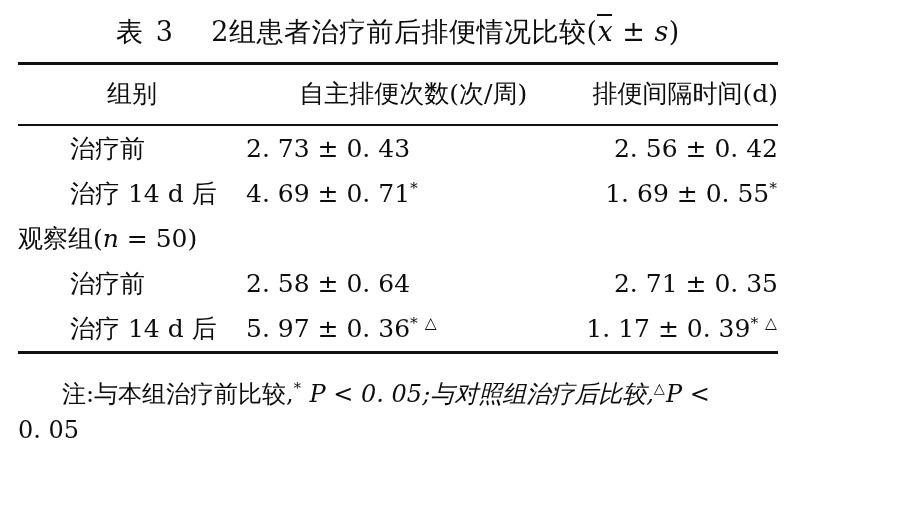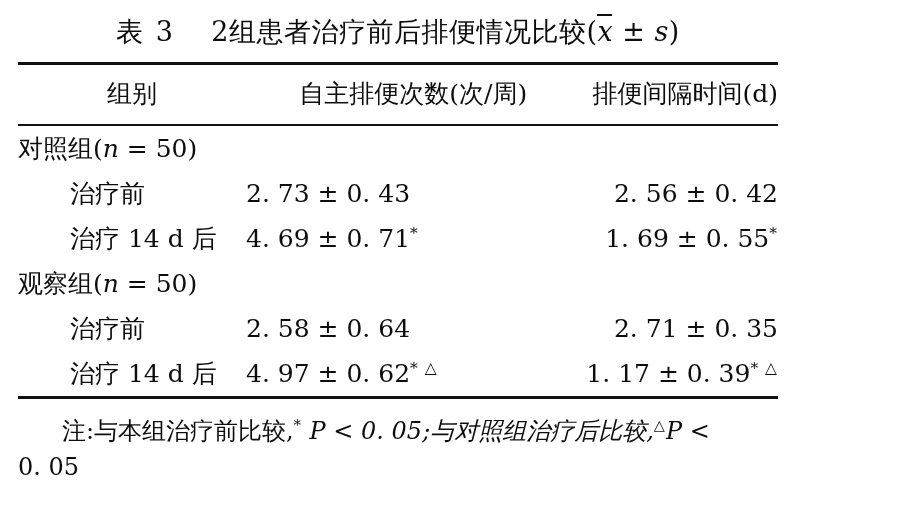--- a/index.html
+++ b/index.html
@@ -76,21 +76,21 @@
   td.col-group.indent { padding-left: 52px; }
   .ital { font-style: italic; }
   sup.mark {
     font-size: 0.62em;
     vertical-align: super;
     letter-spacing: 1px;
   }
   .note {
     font-size: 24px;
     line-height: 1.5;
-    padding: 14px 0 0 0;
+    padding: 22px 0 0 0;
   }
   .note .indent2 { padding-left: 44px; }
   .note sup.mark { font-size: 0.6em; }
 </style>
 </head>
 <body>
 
 <div class="page">
 
   <div class="table-title">
@@ -108,25 +108,20 @@
         <th class="col-b">排便间隔时间(d)</th>
       </tr>
     </thead>
   </table>
 
   <div class="rule thin"></div>
 
   <table class="tbl">
     <tbody>
       <tr>
-        <td class="col-group"><span>对照组(</span><span class="ital">n</span><span> = 50)</span></td>
-        <td class="col-a"></td>
-        <td class="col-b"></td>
-      </tr>
-      <tr>
         <td class="col-group indent">治疗前</td>
         <td class="col-a"><span>2. 73 ± 0. 43</span><sup class="mark"></sup></td>
         <td class="col-b"><span>2. 56 ± 0. 42</span><sup class="mark"></sup></td>
       </tr>
       <tr>
         <td class="col-group indent">治疗 14 d 后</td>
         <td class="col-a"><span>4. 69 ± 0. 71</span><sup class="mark">*</sup></td>
         <td class="col-b"><span>1. 69 ± 0. 55</span><sup class="mark">*</sup></td>
       </tr>
       <tr>
@@ -134,21 +129,21 @@
         <td class="col-a"></td>
         <td class="col-b"></td>
       </tr>
       <tr>
         <td class="col-group indent">治疗前</td>
         <td class="col-a"><span>2. 58 ± 0. 64</span><sup class="mark"></sup></td>
         <td class="col-b"><span>2. 71 ± 0. 35</span><sup class="mark"></sup></td>
       </tr>
       <tr>
         <td class="col-group indent">治疗 14 d 后</td>
-        <td class="col-a"><span>4. 97 ± 0. 62</span><sup class="mark">* △</sup></td>
+        <td class="col-a"><span>5. 97 ± 0. 36</span><sup class="mark">* △</sup></td>
         <td class="col-b"><span>1. 17 ± 0. 39</span><sup class="mark">* △</sup></td>
       </tr>
     </tbody>
   </table>
 
   <div class="rule"></div>
 
   <div class="note">
     <span class="indent2">注:与本组治疗前比较,</span><sup class="mark">*</sup><span class="ital"> P &lt; 0. 05;与对照组治疗后比较,</span><sup class="mark">△</sup><span class="ital">P &lt;</span>
     <div>0. 05</div>

